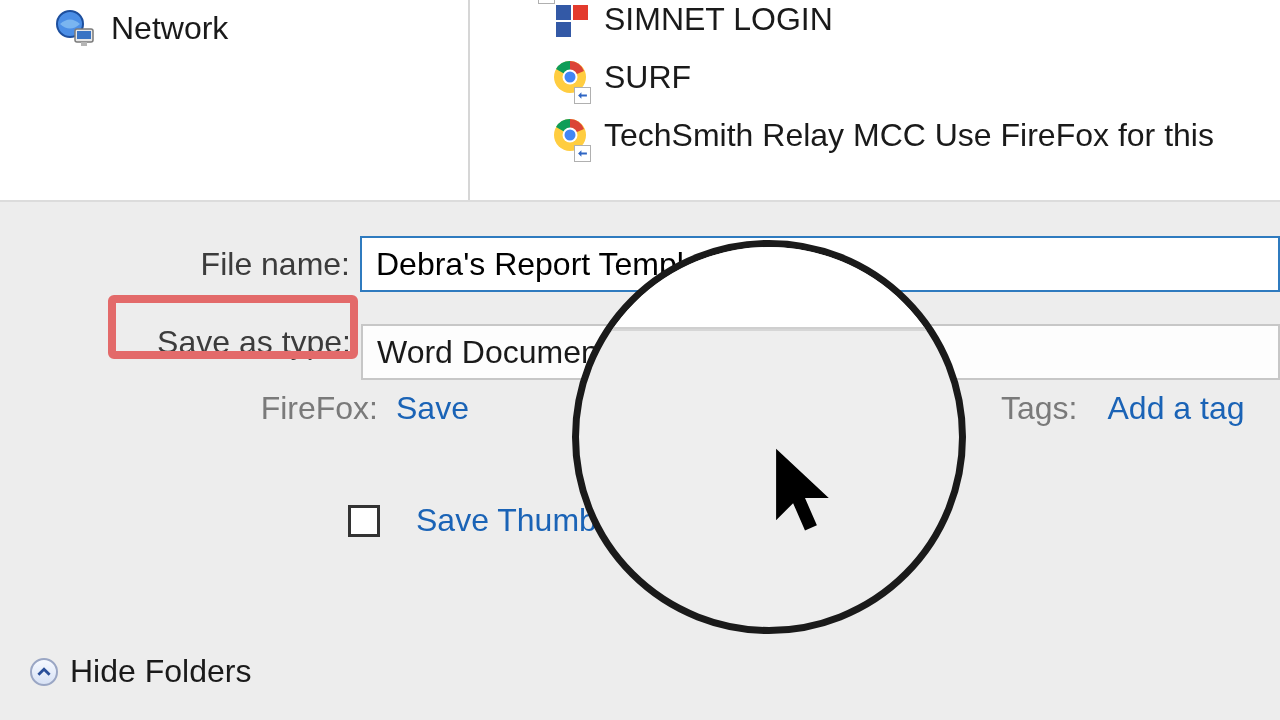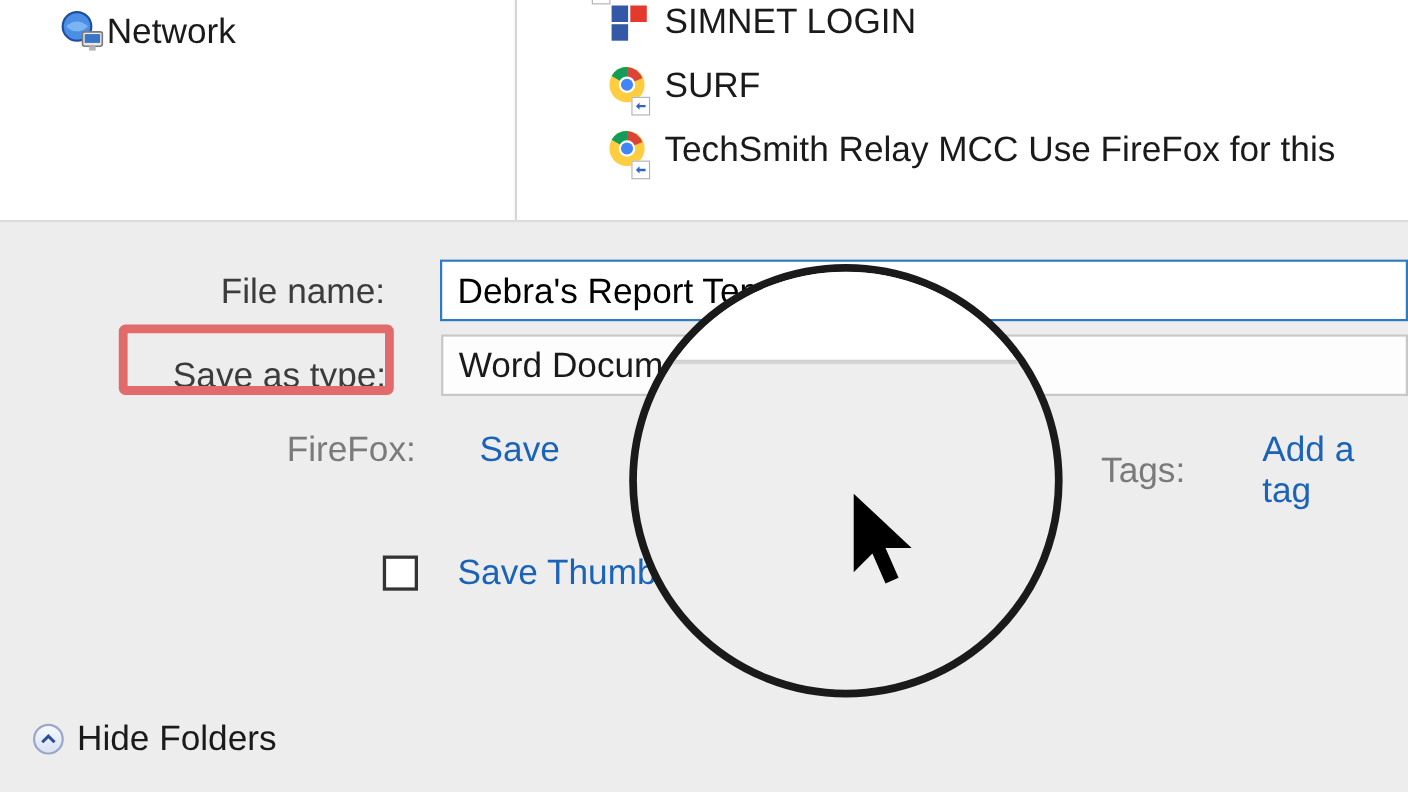--- a/index.html
+++ b/index.html
@@ -2,41 +2,41 @@
 <html><head>
 <meta charset="utf-8">
 <style>
   * { box-sizing: border-box; margin: 0; padding: 0; }
   html, body { width: 1280px; height: 720px; overflow: hidden; font-family: "Segoe UI", Tahoma, sans-serif; font-size: 30px; color: #1a1a1a; background: #fff; }
   .container { position: relative; width: 1280px; height: 720px; }
 
   
   .upper { position: absolute; top: 0; left: 0; right: 0; height: 200px; background: #ffffff; }
   .nav-pane { position: absolute; left: 0; top: 0; width: 470px; height: 200px; border-right: 2px solid #d6d6d6; background: #fff; }
-  .nav-item { position: absolute; left: 55px; top: 7px; display: flex; align-items: center; gap: 0; }
+  .nav-item { position: absolute; left: 55px; top: 7px; display: flex; align-items: center; gap: 14px; }
   .nav-item .label { font-size: 32px; }
   .net-icon { width: 42px; height: 42px; display: inline-block; position: relative; }
   .net-icon svg { width: 42px; height: 42px; }
 
   .file-list { position: absolute; left: 472px; top: -10px; width: 808px; }
   .file-row { display: flex; align-items: center; height: 58px; gap: 16px; padding-left: 80px; white-space: nowrap; }
   .file-row .ficon { width: 36px; height: 36px; display: inline-block; position: relative; }
   .fname { font-size: 32px; }
 
   
   .lower { position: absolute; left: 0; right: 0; top: 200px; bottom: 0; background: #ededed; border-top: 2px solid #dcdcdc; }
-  .row { position: absolute; display: flex; align-items: center; gap: 40px; }
+  .row { position: absolute; display: flex; align-items: center; }
   .lbl { color: #3c3c3c; font-size: 32px; }
   .lbl-gray { color: #7a7a7a; font-size: 32px; }
 
   .filename-row { top: 34px; left: 185px; right: 0; }
   .filename-row .lbl { width: 175px; text-align: right; padding-right: 10px; }
   .filename-input { flex: 1 1 auto; height: 56px; border: 2px solid #2f7bbf; background: #fff; font-size: 32px; padding: 4px 14px; outline: none; }
 
-  .savetype-row { top: 102px; left: 138px; right: 0; align-items: flex-end; }
+  .savetype-row { top: 122px; left: 138px; right: 0; align-items: flex-start; }
   .savetype-row .lbl { width: 223px; text-align: right; padding-right: 10px; }
   .savetype-select { flex: 1 1 auto; height: 56px; border: 2px solid #c7c7c7; background: #fdfdfd; font-size: 32px; padding: 4px 14px; display: flex; align-items: center; }
 
   .red-highlight { position: absolute; top: 295px; left: 108px; width: 250px; height: 64px; border: 8px solid #e36a6a; border-radius: 6px; pointer-events: none; }
 
   .authors-row { top: 188px; left: 218px; }
   .authors-row .lbl-gray { width: 160px; text-align: right; }
   .link { color: #1a63b6; font-size: 32px; padding-left: 18px; }
 
   .tags-row { top: 188px; left: 965px; margin-left: 36px; }

